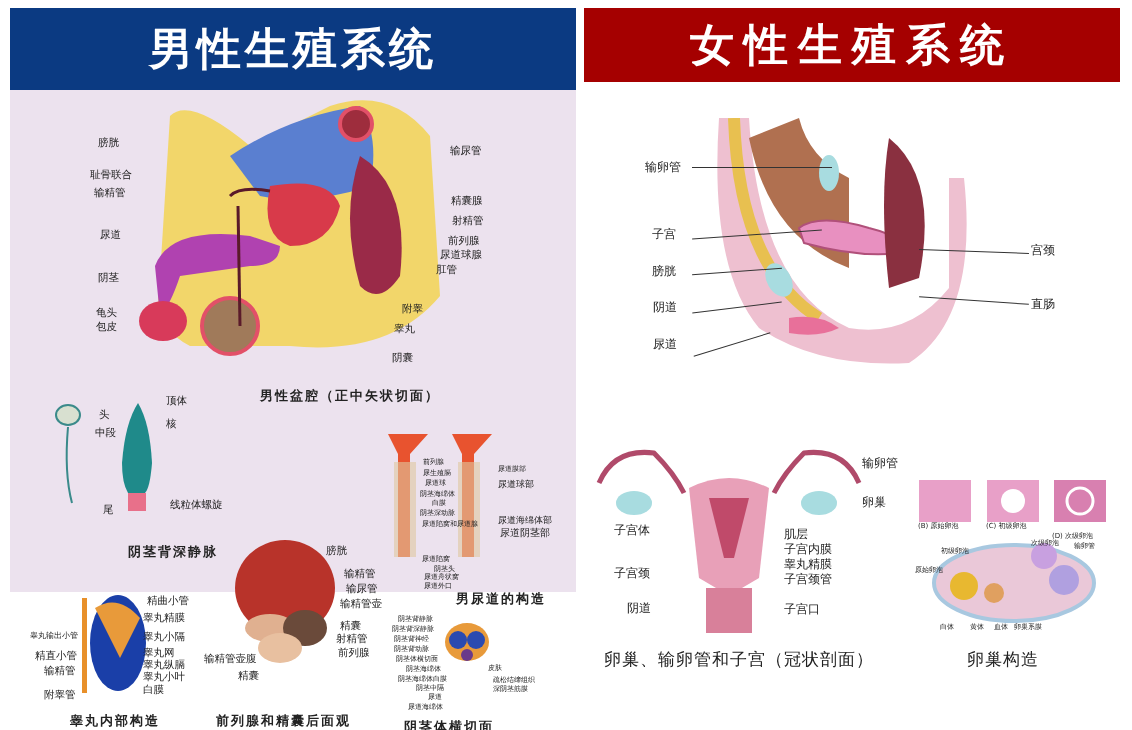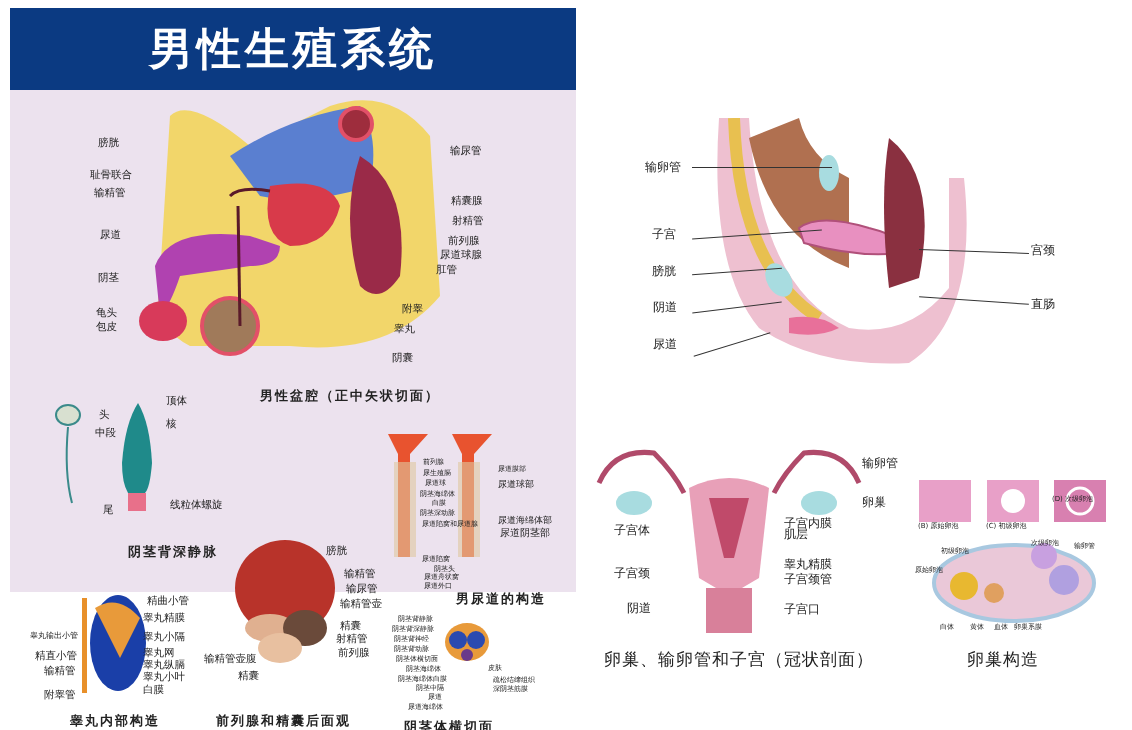--- a/index.html
+++ b/index.html
@@ -144,20 +144,21 @@
   <div class="lbl sm" style="left:406px;top:675px">阴茎中隔</div>
   <div class="lbl sm" style="left:418px;top:684px">尿道</div>
   <div class="lbl sm" style="left:398px;top:694px">尿道海绵体</div>
   <div class="lbl sm" style="left:478px;top:655px">皮肤</div>
   <div class="lbl sm" style="left:483px;top:667px">疏松结缔组织</div>
   <div class="lbl sm" style="left:483px;top:676px">深阴茎筋膜</div>
   <div class="cap" style="left:394px;top:710px">阴茎体横切面</div>
 </div>
 
 <div id="female" class="panel">
+  <div class="hdr">女性生殖系统</div>
 
   <svg style="left:125px;top:110px" width="270" height="250" viewBox="0 0 270 250">
     <path d="M10 0 L40 0 Q50 170 140 210 Q200 220 240 170 L240 60 L255 60 Q270 200 200 245 Q110 250 50 210 Q0 150 10 0 Z" fill="#eec0d0"></path>
     <path d="M25 0 Q30 150 110 200" stroke="#e8c050" stroke-width="12" fill="none"></path>
     <path d="M40 20 Q60 120 140 150 L140 60 Q100 40 90 0 Z" fill="#b07050"></path>
     <path d="M90 110 Q110 95 160 110 Q200 120 190 135 Q150 140 95 125 Z" fill="#e890c0" stroke="#b0507a" stroke-width="2"></path>
     <ellipse cx="120" cy="55" rx="10" ry="18" fill="#a8dce0"></ellipse>
     <ellipse cx="70" cy="162" rx="12" ry="18" fill="#a8dce0" transform="rotate(-30 70 162)"></ellipse>
     <path d="M180 20 Q230 60 210 160 L180 170 Q170 80 180 20 Z" fill="#8a3040"></path>
     <path d="M80 200 Q110 195 130 210 Q110 220 80 215 Z" fill="#e8709a"></path>
@@ -185,41 +186,41 @@
     <path d="M95 40 Q135 20 175 40 L165 130 L148 140 L122 140 L105 130 Z" fill="#e8a0b8"></path>
     <path d="M115 50 L155 50 L140 110 L130 110 Z" fill="#c04a6a"></path>
     <rect x="112" y="140" width="46" height="45" fill="#d8809a"></rect>
   </svg>
   <div class="lbl md" style="left:862px;top:455px;position:fixed">输卵管</div>
   <div class="lbl md" style="left:862px;top:494px;position:fixed">卵巢</div>
   <div class="lbl md" style="left:30px;top:514px">子宫体</div>
   <div class="lbl md" style="left:30px;top:557px">子宫颈</div>
   <div class="lbl md" style="left:43px;top:592px">阴道</div>
   <div class="lbl md" style="left:200px;top:518px">肌层</div>
-  <div class="lbl md" style="left:200px;top:507px">子宫内膜</div>
+  <div class="lbl md" style="left:200px;top:533px">子宫内膜</div>
   <div class="lbl md" style="left:200px;top:548px">睾丸精膜</div>
   <div class="lbl md" style="left:200px;top:563px">子宫颈管</div>
   <div class="lbl md" style="left:200px;top:593px">子宫口</div>
   <div class="cap f" style="left:20px;top:640px">卵巢、输卵管和子宫（冠状剖面）</div>
 
   <svg style="left:330px;top:460px" width="200" height="160">
     <rect x="5" y="12" width="52" height="42" fill="#e8a0c8"></rect>
     <rect x="73" y="12" width="52" height="42" fill="#e8a0c8"></rect>
     <circle cx="99" cy="33" r="12" fill="#fff"></circle>
     <rect x="140" y="12" width="52" height="42" fill="#d880b0"></rect>
     <circle cx="166" cy="33" r="13" fill="none" stroke="#fff" stroke-width="3"></circle>
     <ellipse cx="100" cy="115" rx="80" ry="38" fill="#eac8d8" stroke="#a8c8e0" stroke-width="4"></ellipse>
     <circle cx="50" cy="118" r="14" fill="#e8b830"></circle>
     <circle cx="80" cy="125" r="10" fill="#e0a060"></circle>
     <circle cx="150" cy="112" r="15" fill="#b0a0e0"></circle>
     <circle cx="130" cy="88" r="13" fill="#c8a0e0"></circle>
   </svg>
   <div class="lbl sm" style="left:334px;top:513px">(B) 原始卵泡</div>
   <div class="lbl sm" style="left:402px;top:513px">(C) 初级卵泡</div>
-  <div class="lbl sm" style="left:468px;top:486px">(D) 次级卵泡</div>
+  <div class="lbl sm" style="left:468px;top:523px">(D) 次级卵泡</div>
   <div class="lbl sm" style="left:357px;top:538px">初级卵泡</div>
   <div class="lbl sm" style="left:447px;top:530px">次级卵泡</div>
   <div class="lbl sm" style="left:331px;top:557px">原始卵泡</div>
   <div class="lbl sm" style="left:490px;top:533px">输卵管</div>
   <div class="lbl sm" style="left:356px;top:614px">白体</div>
   <div class="lbl sm" style="left:386px;top:614px">黄体</div>
   <div class="lbl sm" style="left:410px;top:614px">血体</div>
   <div class="lbl sm" style="left:430px;top:614px">卵巢系膜</div>
   <div class="cap f" style="left:383px;top:640px">卵巢构造</div>
 </div>

